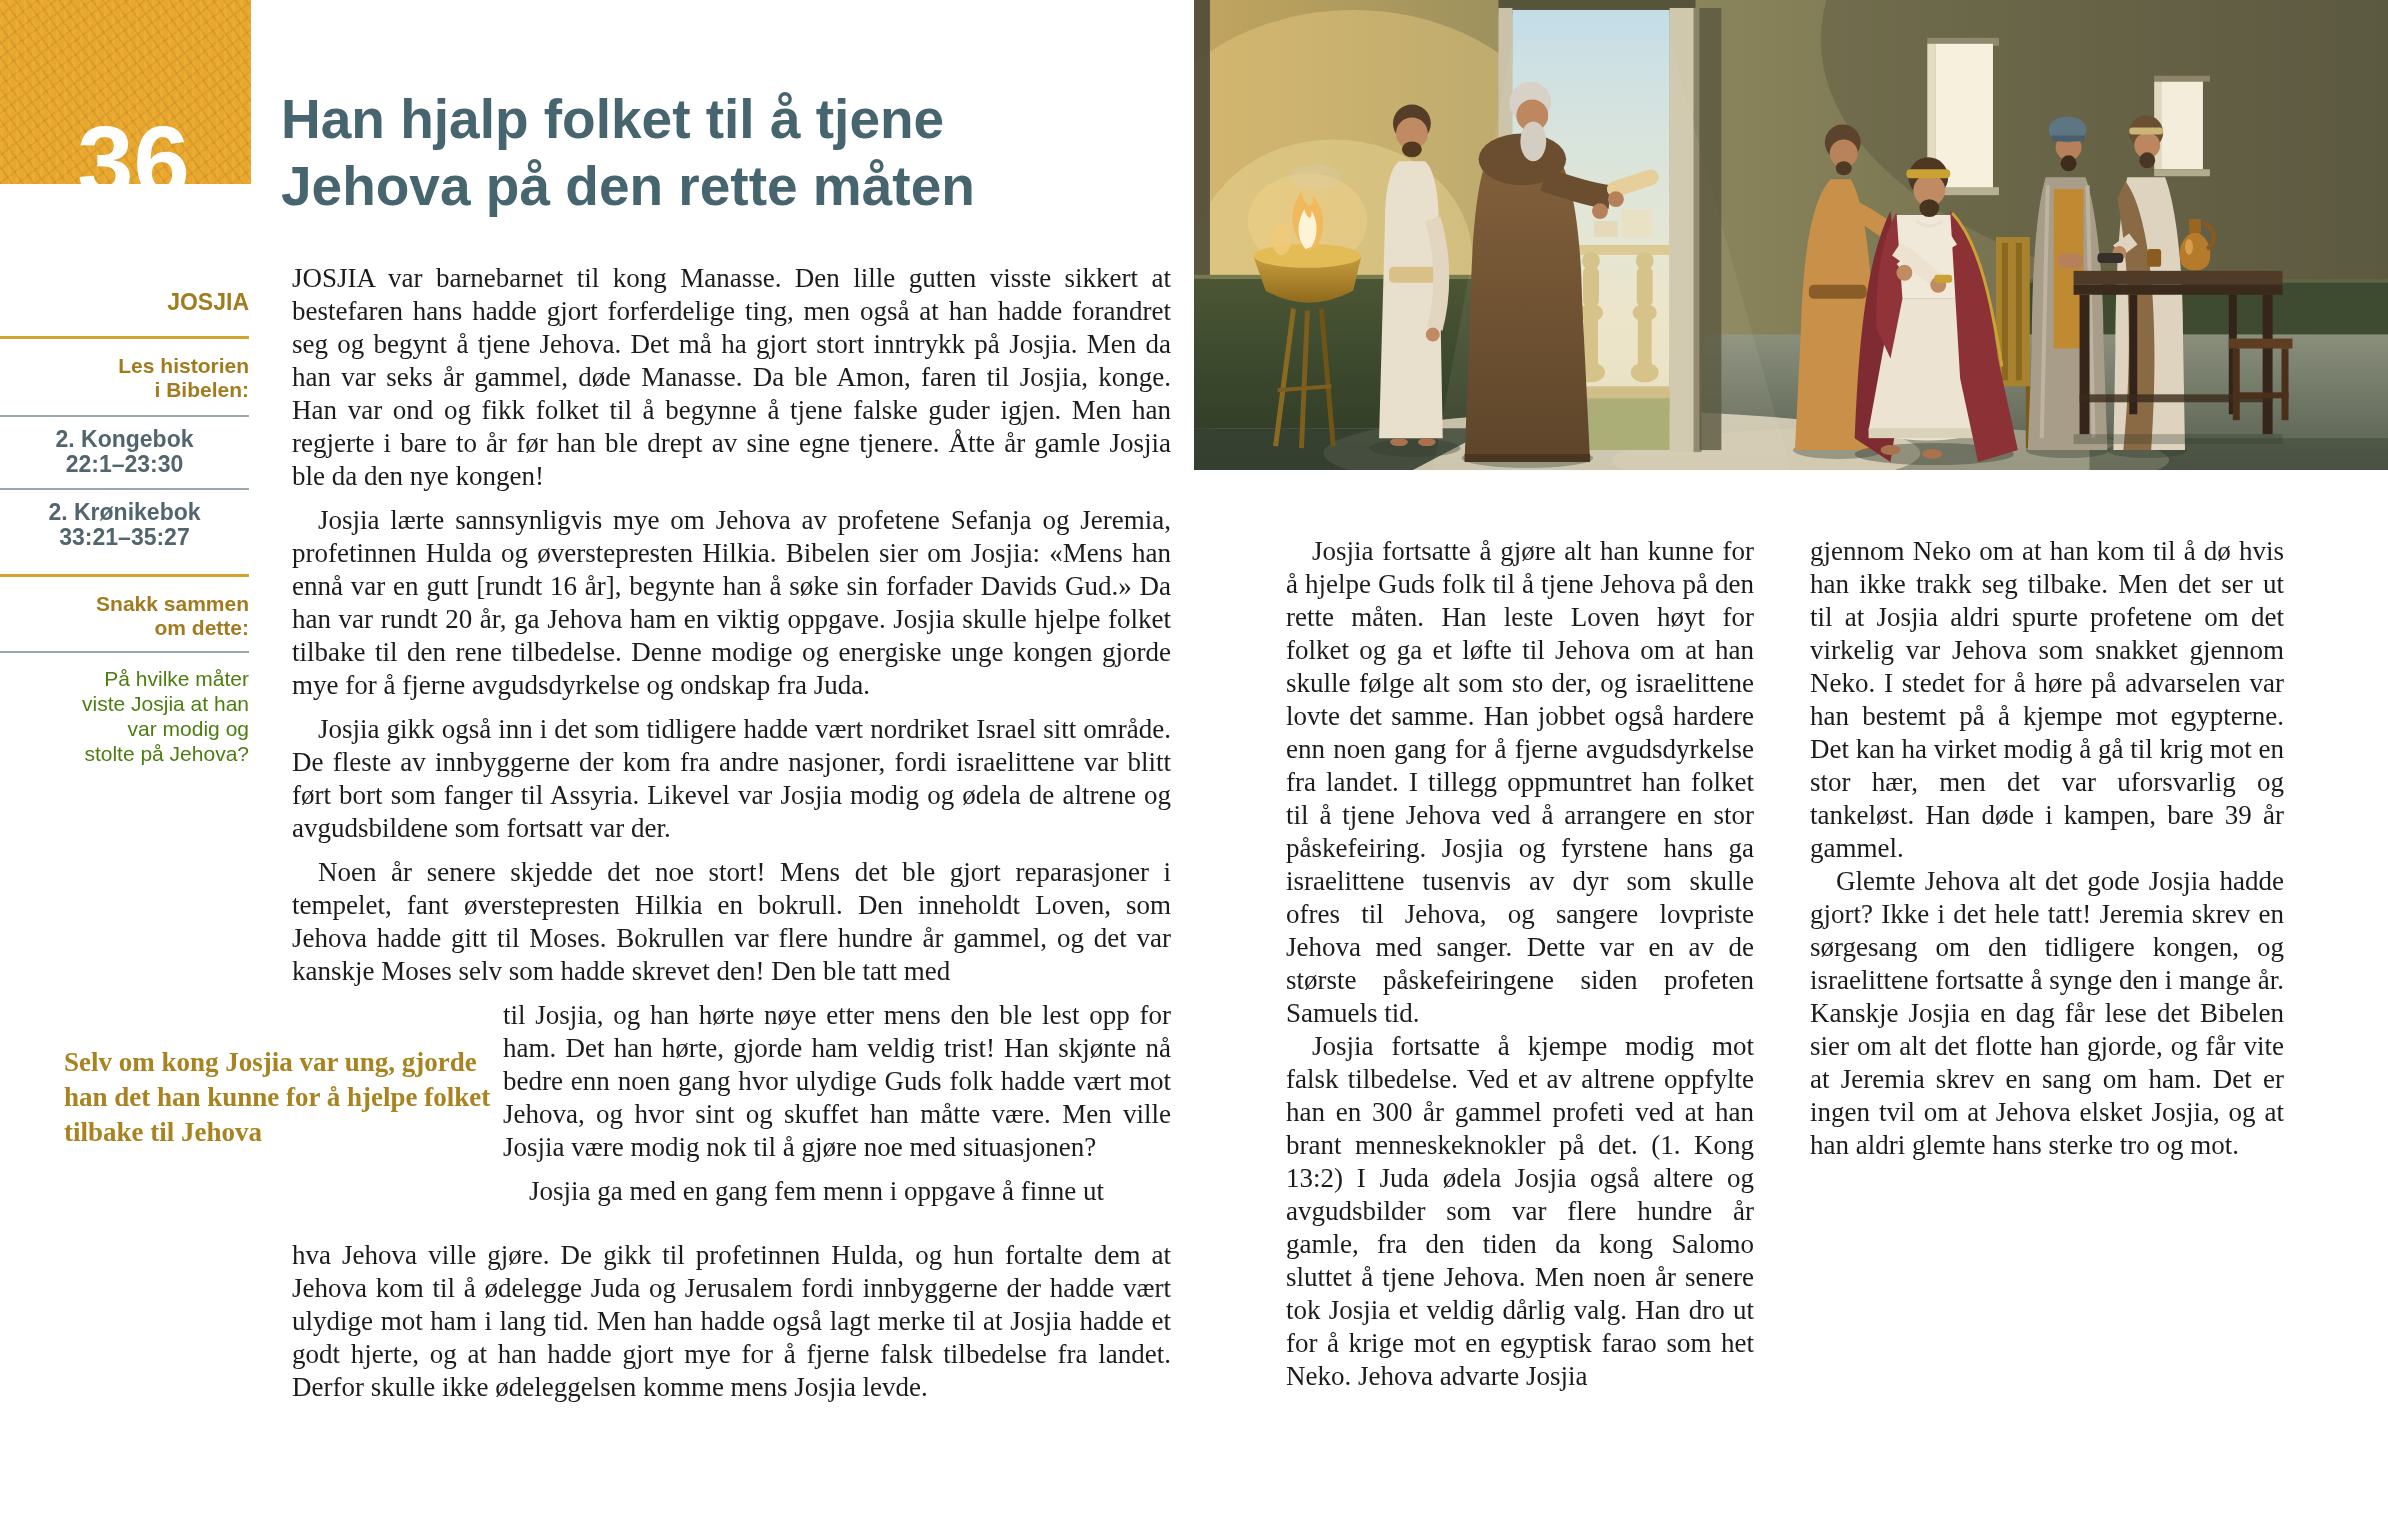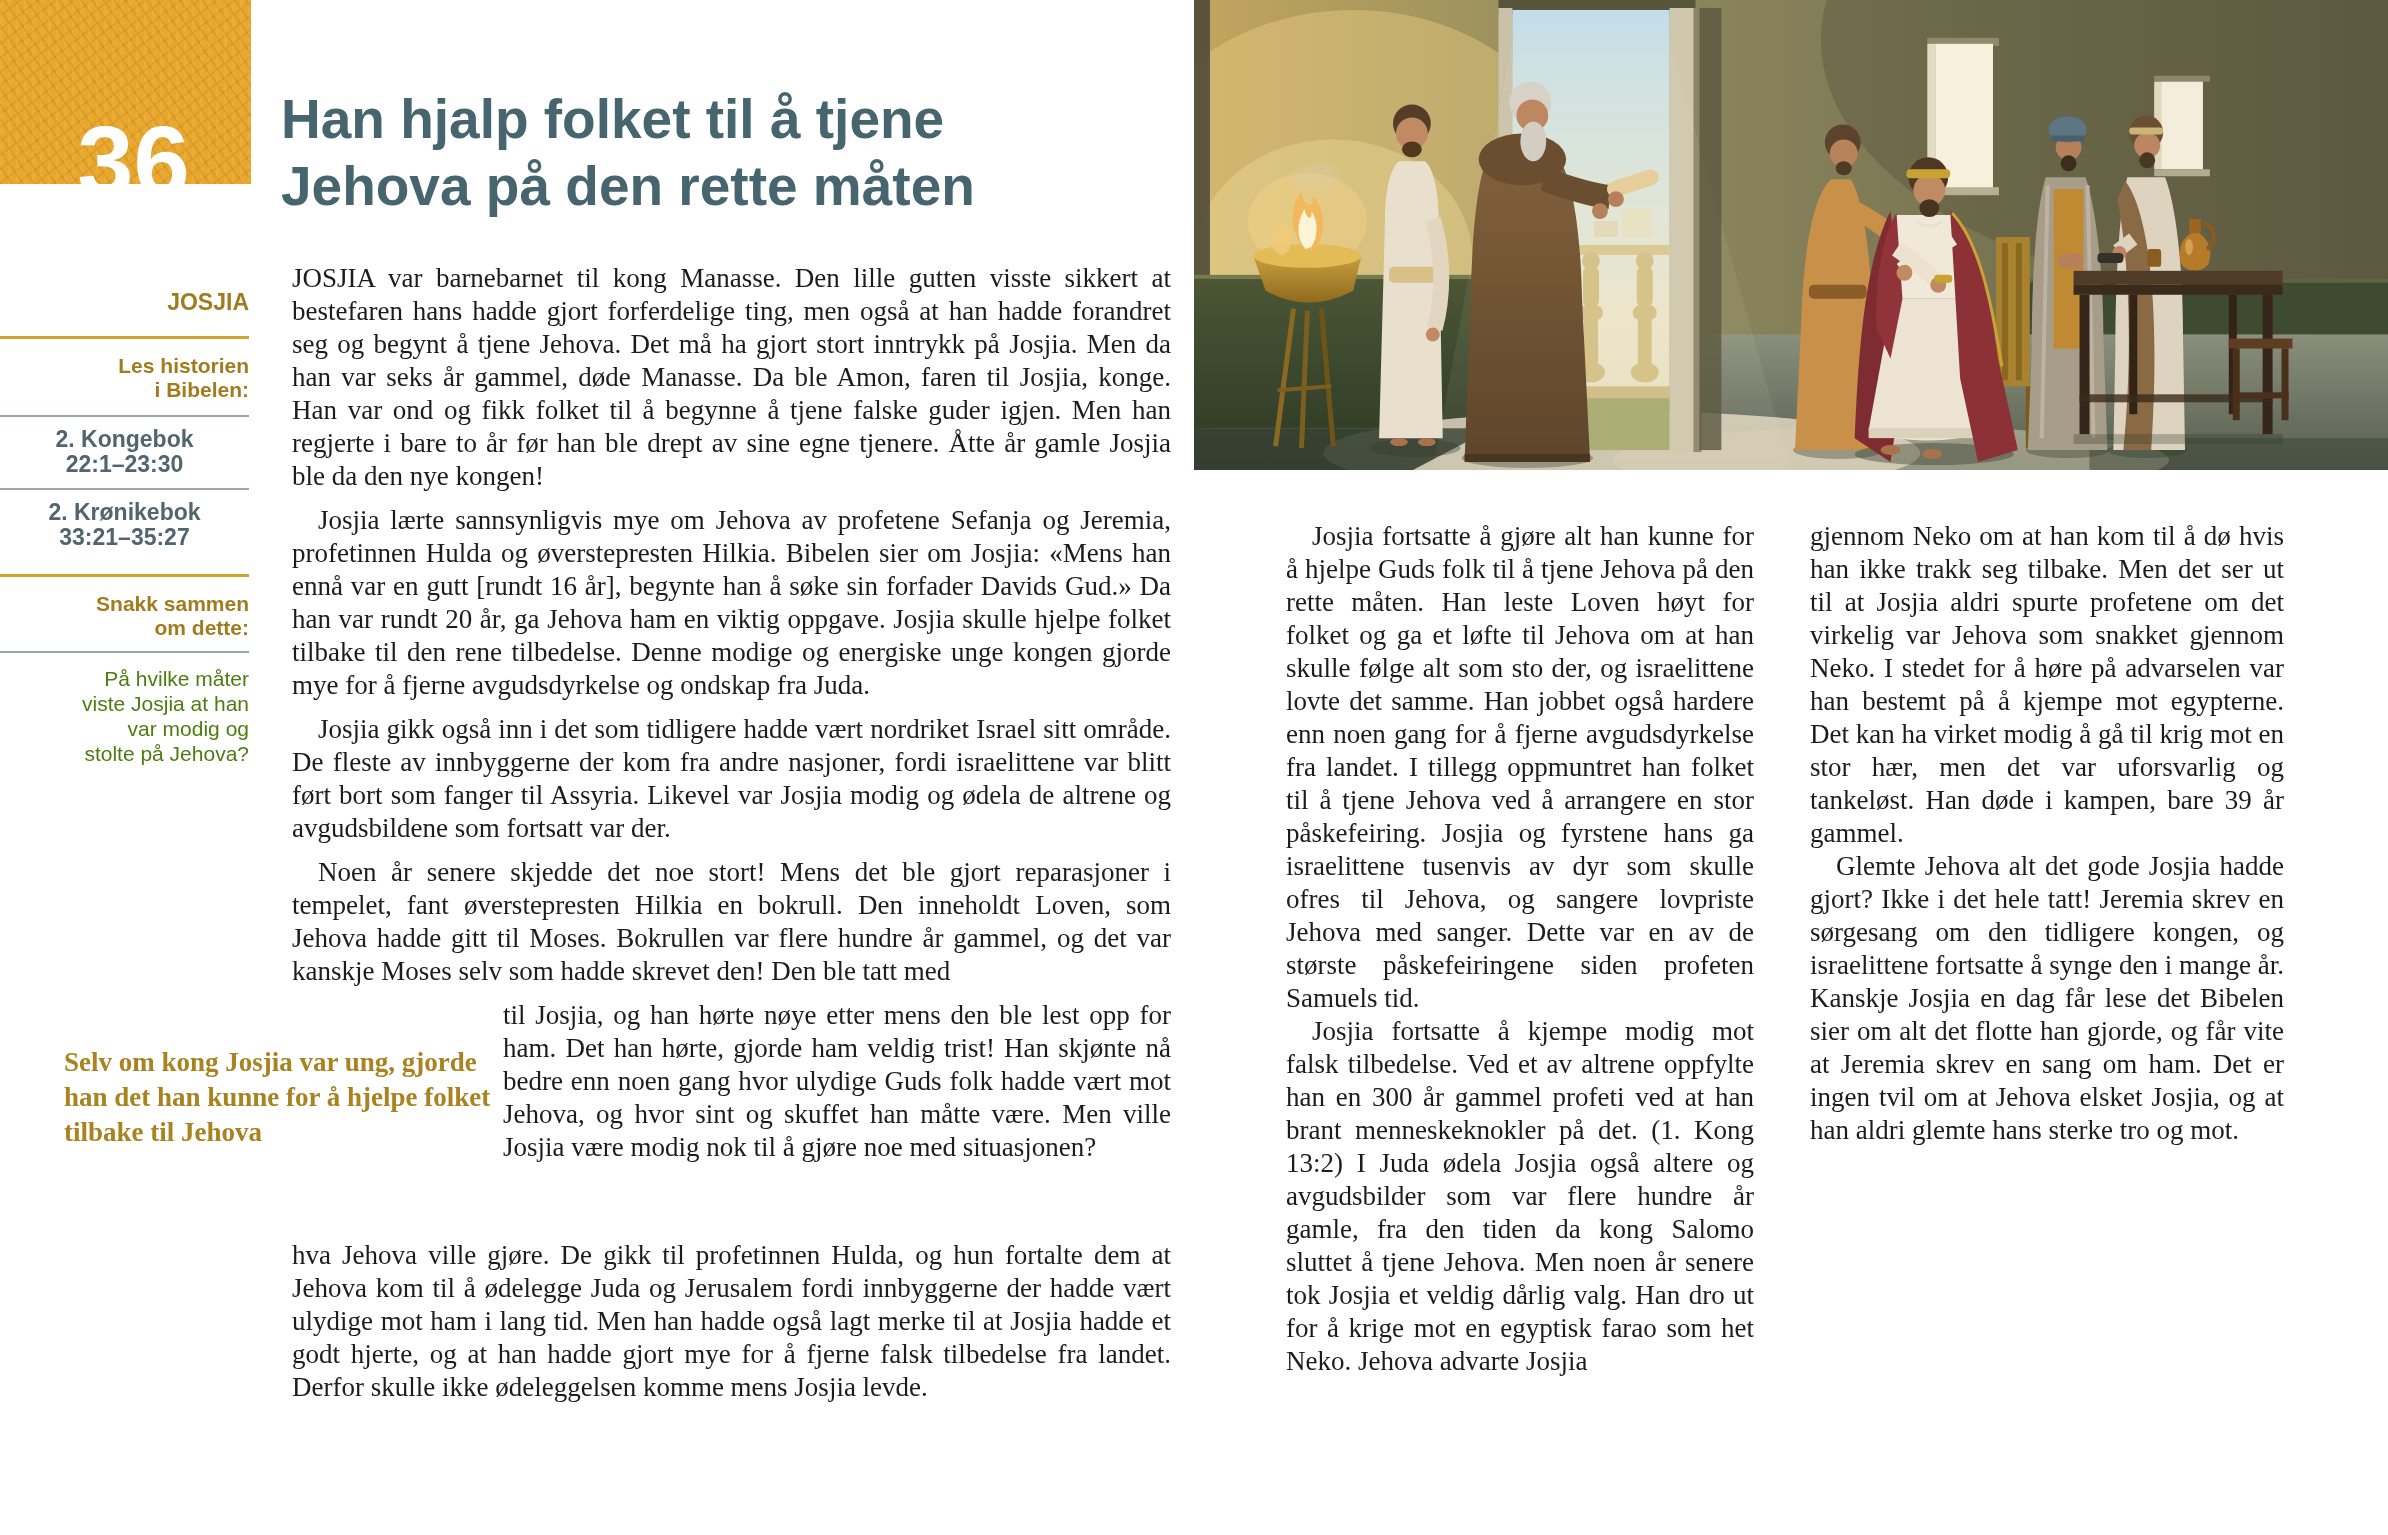--- a/index.html
+++ b/index.html
@@ -39,21 +39,21 @@
     font-family:"Liberation Serif","DejaVu Serif",serif;font-size:27px;line-height:33px;
     color:#1c1c1c;text-align:justify;}
   .body-col p{margin:11px;text-indent:26px;}
   .body-col p.first,.body-col p.nohang{text-indent:0;}
   .wrap-block{position:relative;margin-left:211px;min-height:229px;}
   .pull-quote{position:absolute;left:-428px;top:46px;width:440px;
     font-family:Liberation Serif, serif;font-size:27px;font-weight:700;line-height:35px;
     color:#a8831f;text-align:left;}
 
   
-  .col{position:absolute;top:520px;font-family:"Liberation Serif","DejaVu Serif",serif;
+  .col{position:absolute;top:535px;font-family:"Liberation Serif","DejaVu Serif",serif;
     font-size:27px;line-height:33px;color:#1c1c1c;text-align:justify;}
   .col p{margin:0;text-indent:26px;}
   .col p.nohang{text-indent:0;}
   .col-a{left:1286px;width:468px;}
   .col-b{left:1810px;width:474px;}
 
   
   .illustration{position:absolute;left:1194px;top:0;width:1194px;height:470px;overflow:hidden;}
   .illustration svg{display:block;width:100%;height:100%;}
 </style>
@@ -100,20 +100,21 @@
     </h1>
 
     <div class="body-col">
       <p class="first">JOSJIA var barnebarnet til kong Manasse. Den lille gutten visste sikkert at bestefaren hans hadde gjort forferdelige ting, men også at han hadde forandret seg og begynt å tjene Jehova. Det må ha gjort stort inntrykk på Josjia. Men da han var seks år gammel, døde Manasse. Da ble Amon, faren til Josjia, konge. Han var ond og fikk folket til å begynne å tjene falske guder igjen. Men han regjerte i bare to år før han ble drept av sine egne tjenere. Åtte år gamle Josjia ble da den nye kongen!</p>
       <p>Josjia lærte sannsynligvis mye om Jehova av profetene Sefanja og Jeremia, profetinnen Hulda og øverstepresten Hilkia. Bibelen sier om Josjia: «Mens han ennå var en gutt [rundt 16 år], begynte han å søke sin forfader Davids Gud.» Da han var rundt 20 år, ga Jehova ham en viktig oppgave. Josjia skulle hjelpe folket tilbake til den rene tilbedelse. Denne modige og energiske unge kongen gjorde mye for å fjerne avgudsdyrkelse og ondskap fra Juda.</p>
       <p>Josjia gikk også inn i det som tidligere hadde vært nordriket Israel sitt område. De fleste av innbyggerne der kom fra andre nasjoner, fordi israelittene var blitt ført bort som fanger til Assyria. Likevel var Josjia modig og ødela de altrene og avgudsbildene som fortsatt var der.</p>
       <p>Noen år senere skjedde det noe stort! Mens det ble gjort reparasjoner i tempelet, fant øverstepresten Hilkia en bokrull. Den inneholdt Loven, som Jehova hadde gitt til Moses. Bokrullen var flere hundre år gammel, og det var kanskje Moses selv som hadde skrevet den! Den ble tatt med</p>
       <div class="wrap-block">
         <div class="pull-quote">Selv om kong Josjia var ung, gjorde han det han kunne for å hjelpe folket tilbake til Jehova</div>
         <p class="nohang">til Josjia, og han hørte nøye etter mens den ble lest opp for ham. Det han hørte, gjorde ham veldig trist! Han skjønte nå bedre enn noen gang hvor ulydige Guds folk hadde vært mot Jehova, og hvor sint og skuffet han måtte være. Men ville Josjia være modig nok til å gjøre noe med situasjonen?</p>
+        <p>Josjia ga med en gang fem menn i oppgave å finne ut</p>
       </div>
       <p class="nohang">hva Jehova ville gjøre. De gikk til profetinnen Hulda, og hun fortalte dem at Jehova kom til å ødelegge Juda og Jerusalem fordi innbyggerne der hadde vært ulydige mot ham i lang tid. Men han hadde også lagt merke til at Josjia hadde et godt hjerte, og at han hadde gjort mye for å fjerne falsk tilbedelse fra landet. Derfor skulle ikke ødeleggelsen komme mens Josjia levde.</p>
     </div>
   </section>
 
   <section>
 
     <div class="illustration">
       <svg viewBox="0 0 1200 472" preserveAspectRatio="none">
         <defs>

